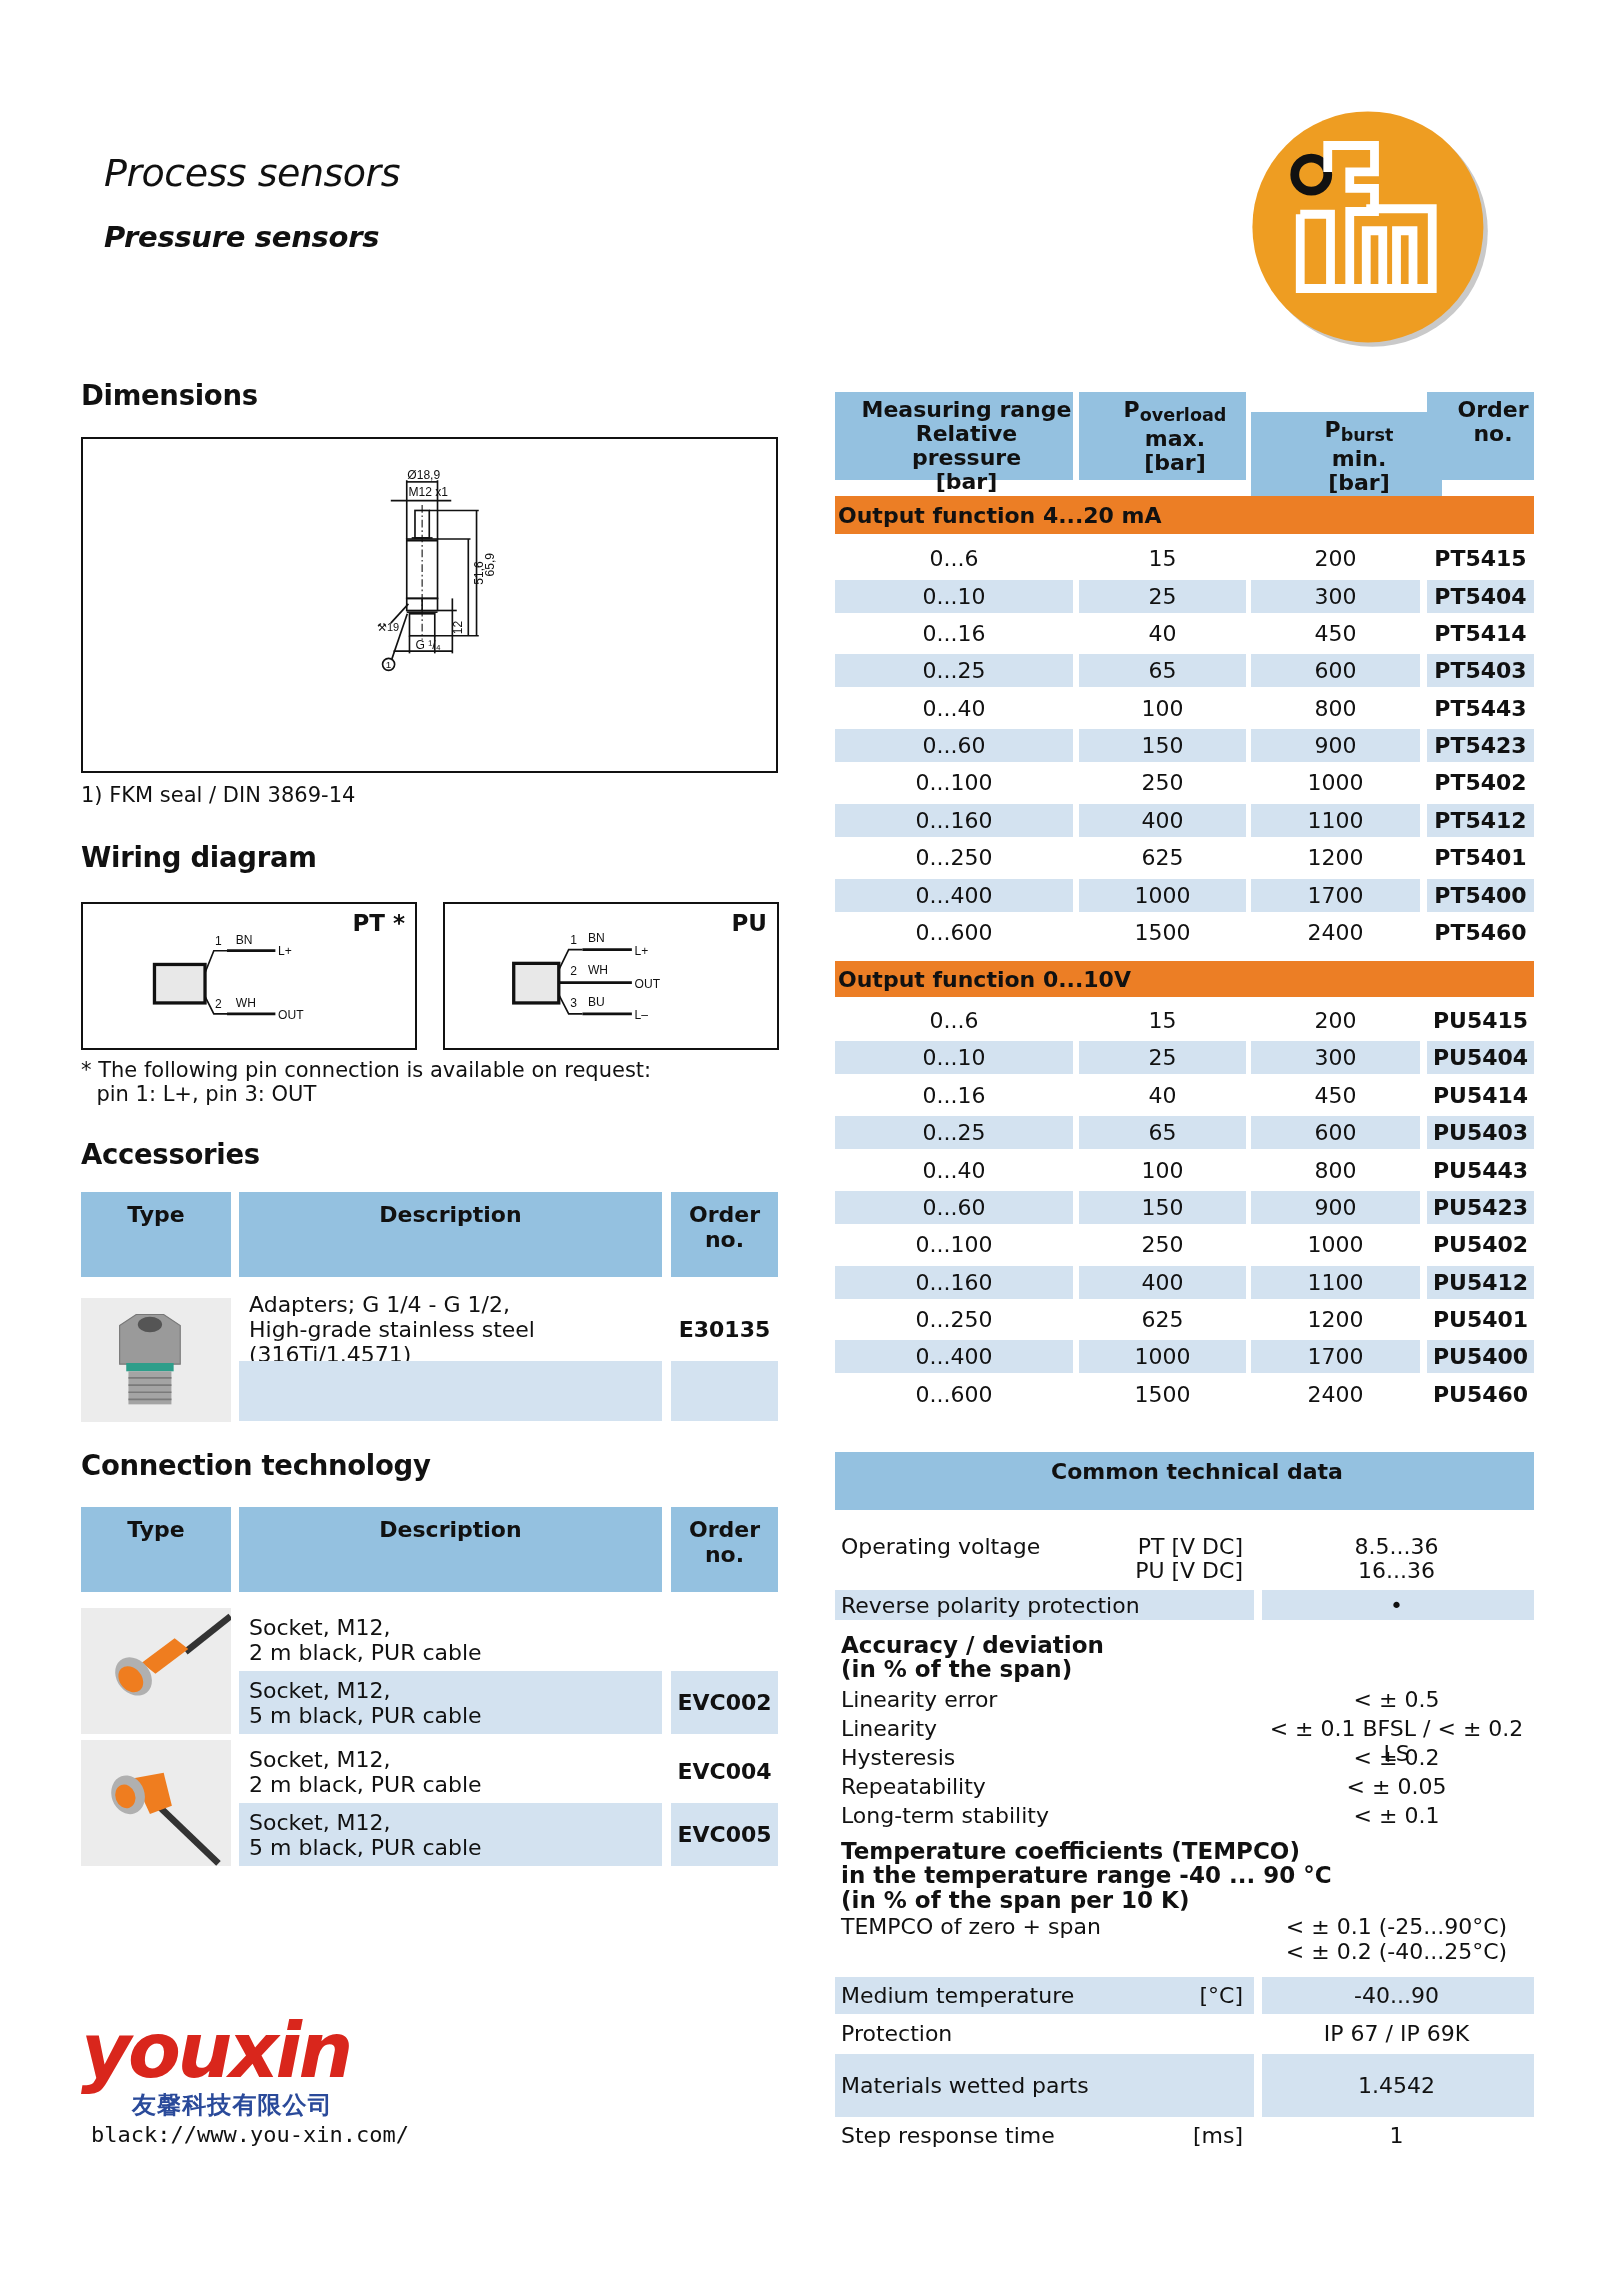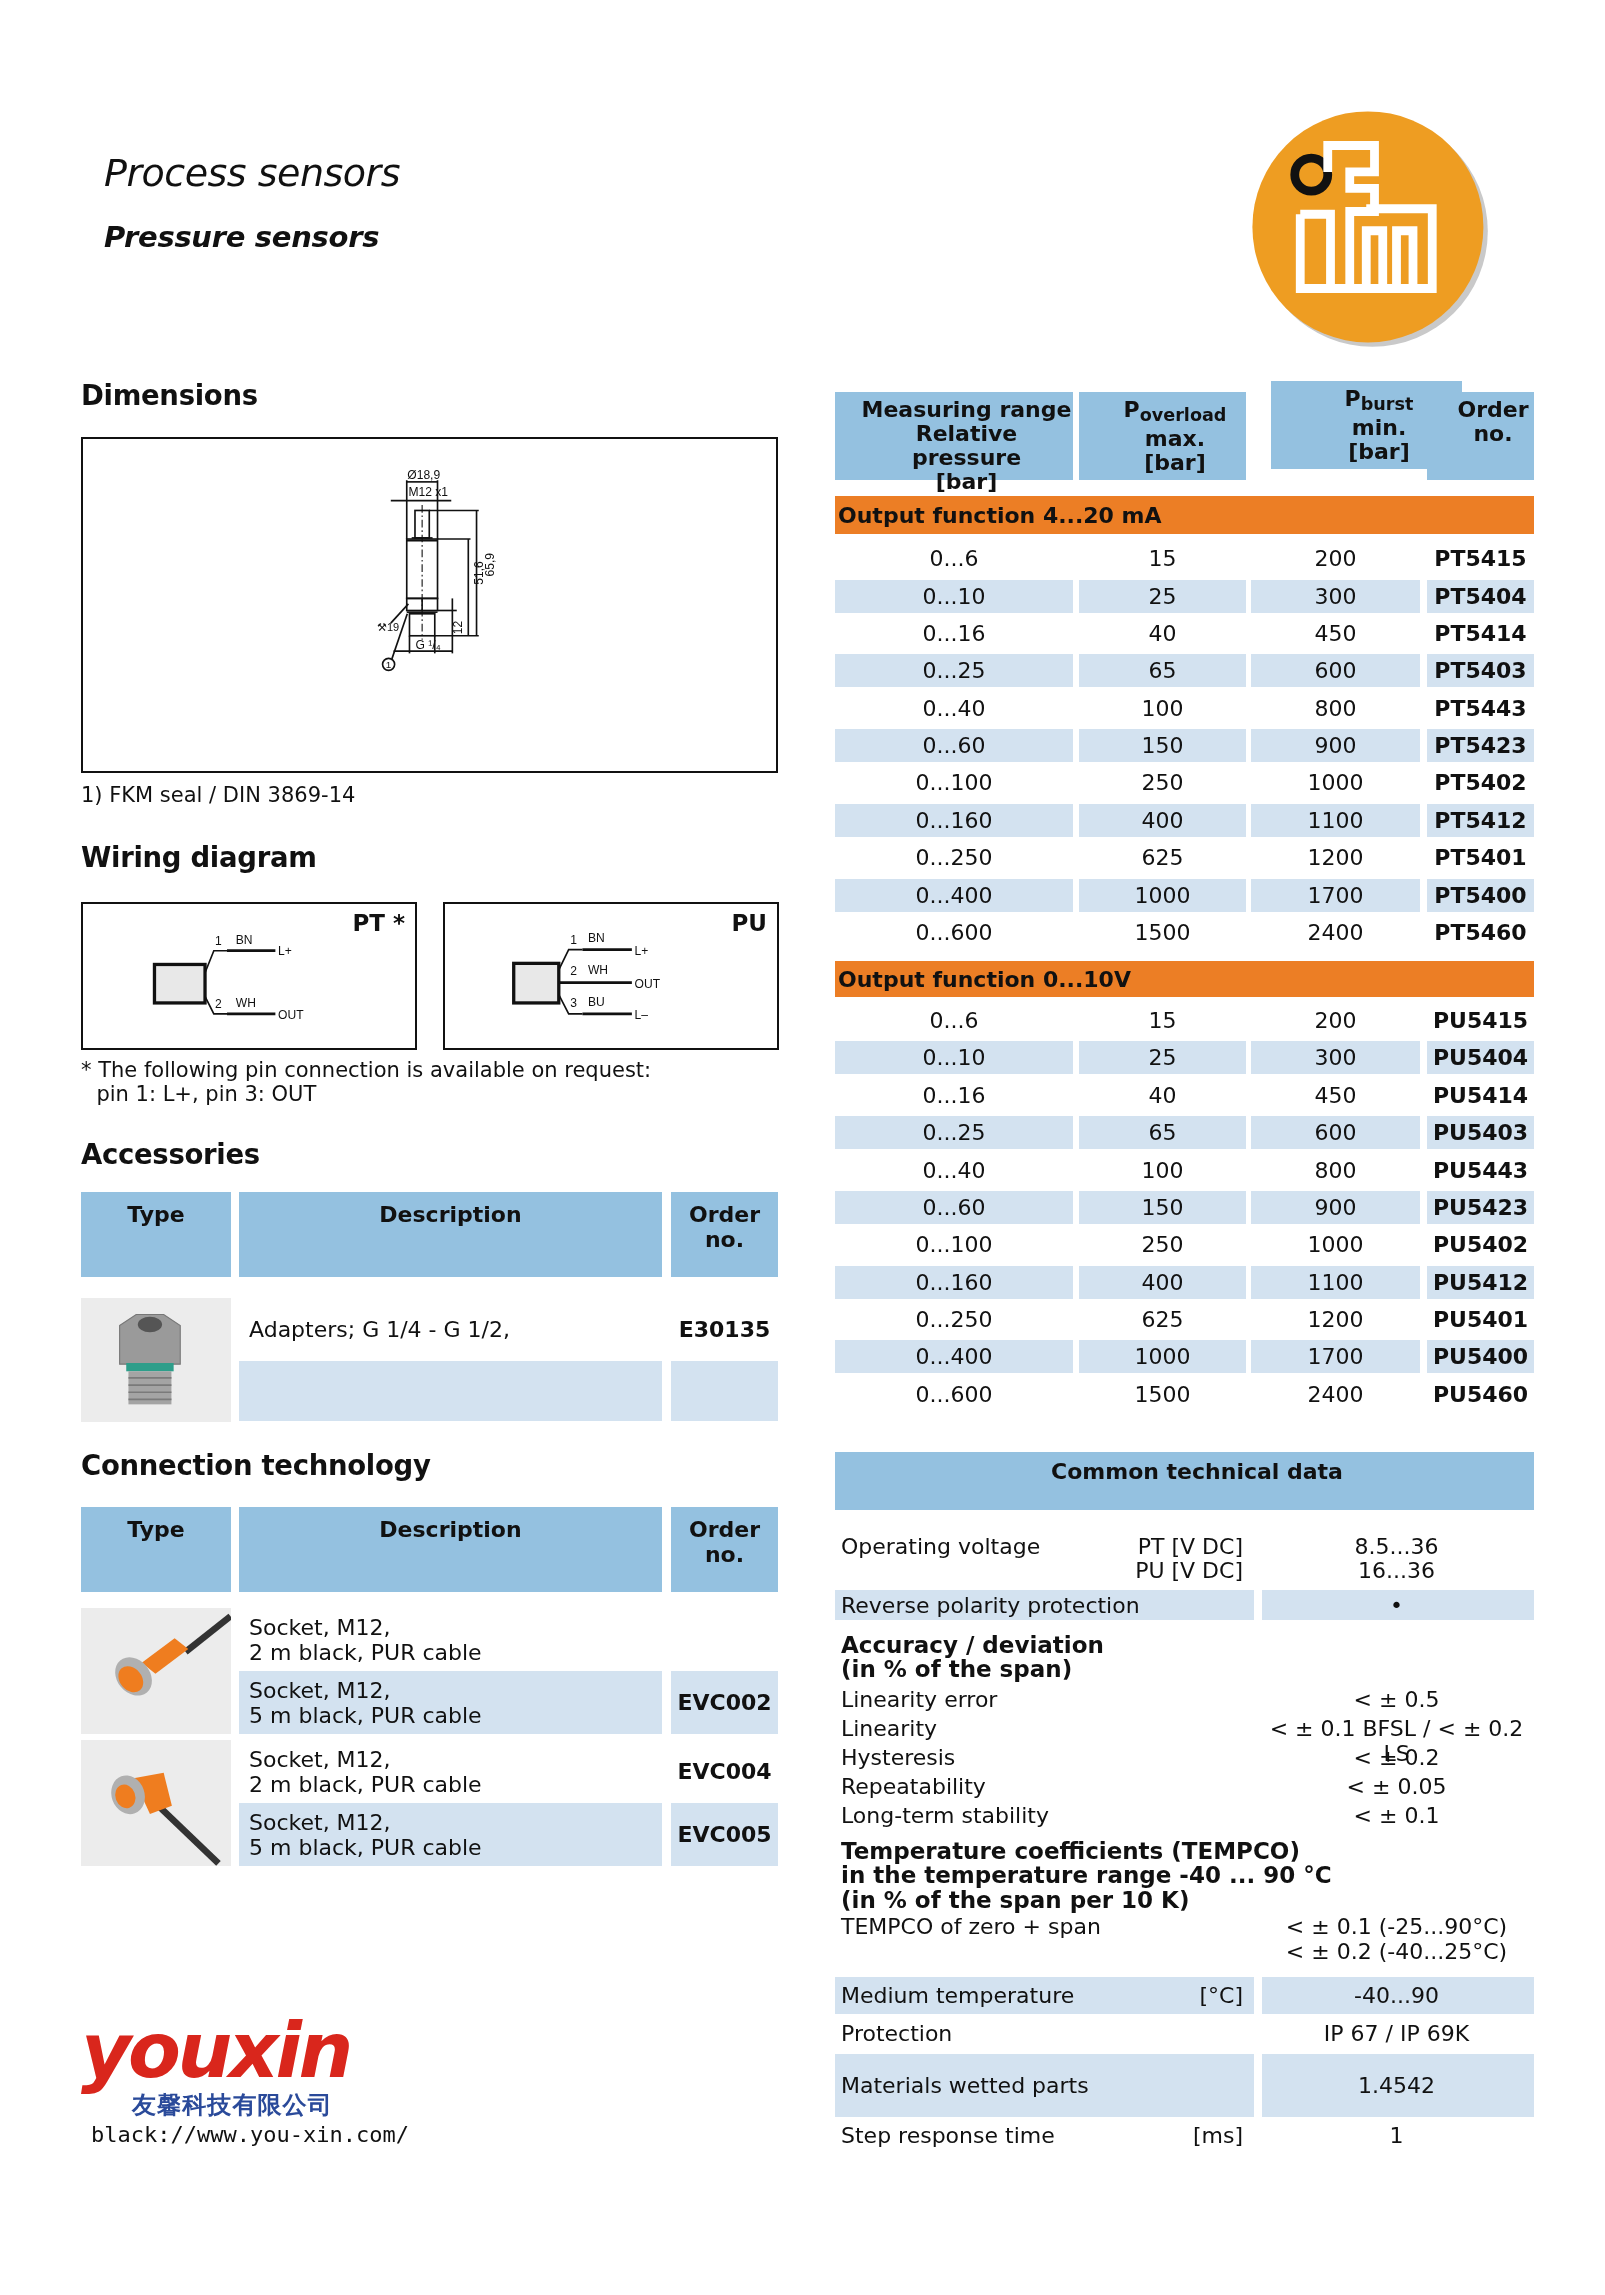--- a/index.html
+++ b/index.html
@@ -182,20 +182,21 @@
     <g stroke="#7a7a7a" stroke-width="3">
         <line x1="86" y1="145" x2="164" y2="145"></line>
         <line x1="86" y1="158" x2="164" y2="158"></line>
         <line x1="86" y1="171" x2="164" y2="171"></line>
         <line x1="86" y1="184" x2="164" y2="184"></line>
       </g>
   </svg>
 </div>
 <div class="abs desc" style="left:239px; top:1298px; width:423px; height:62px;">
   <div>Adapters; G 1/4 - G 1/2,</div>
+  <div>High-grade stainless steel (316Ti/1.4571)</div>
 </div>
 <div class="cell bold" style="left:671px; top:1298px; width:107px; height:62px;">E30135</div>
 <div class="abs light" style="left:239px; top:1361px; width:423px; height:60px;"></div>
 <div class="abs light" style="left:671px; top:1361px; width:107px; height:60px;"></div>
 
 <div class="abs h2" style="left:81px; top:1449px;">Connection technology</div>
 
 <div class="abs hdr" style="left:81px; top:1507px; width:150px; height:85px;">Type</div>
 <div class="abs hdr" style="left:239px; top:1507px; width:423px; height:85px;">Description</div>
 <div class="abs hdr" style="left:671px; top:1507px; width:107px; height:85px;">
@@ -250,21 +251,21 @@
 <div class="abs hdr2" style="left:835px; top:392px; width:238px; height:88px;">
   <div>Measuring range</div>
   <div>Relative pressure</div>
   <div>[bar]</div>
 </div>
 <div class="abs hdr2" style="left:1079px; top:392px; width:167px; height:88px;">
   <div><span>P</span><span style="font-size:17.6px; vertical-align:-4.4px;">overload</span></div>
   <div>max.</div>
   <div>[bar]</div>
 </div>
-<div class="abs hdr2" style="left:1251px; top:381px; width:191px; height:88px;margin-left:20px;">
+<div class="abs hdr2" style="left:1251px; top:412px; width:191px; height:88px;">
   <div><span>P</span><span style="font-size:17.6px; vertical-align:-4.4px;">burst</span></div>
   <div>min.</div>
   <div>[bar]</div>
 </div>
 <div class="abs hdr2" style="left:1427px; top:392px; width:107px; height:88px;">
   <div>Order</div>
   <div>no.</div>
 </div>
 
 <div class="abs orange" style="left:835px; top:496px; width:699px; height:38px;">Output function 4...20 mA</div>

